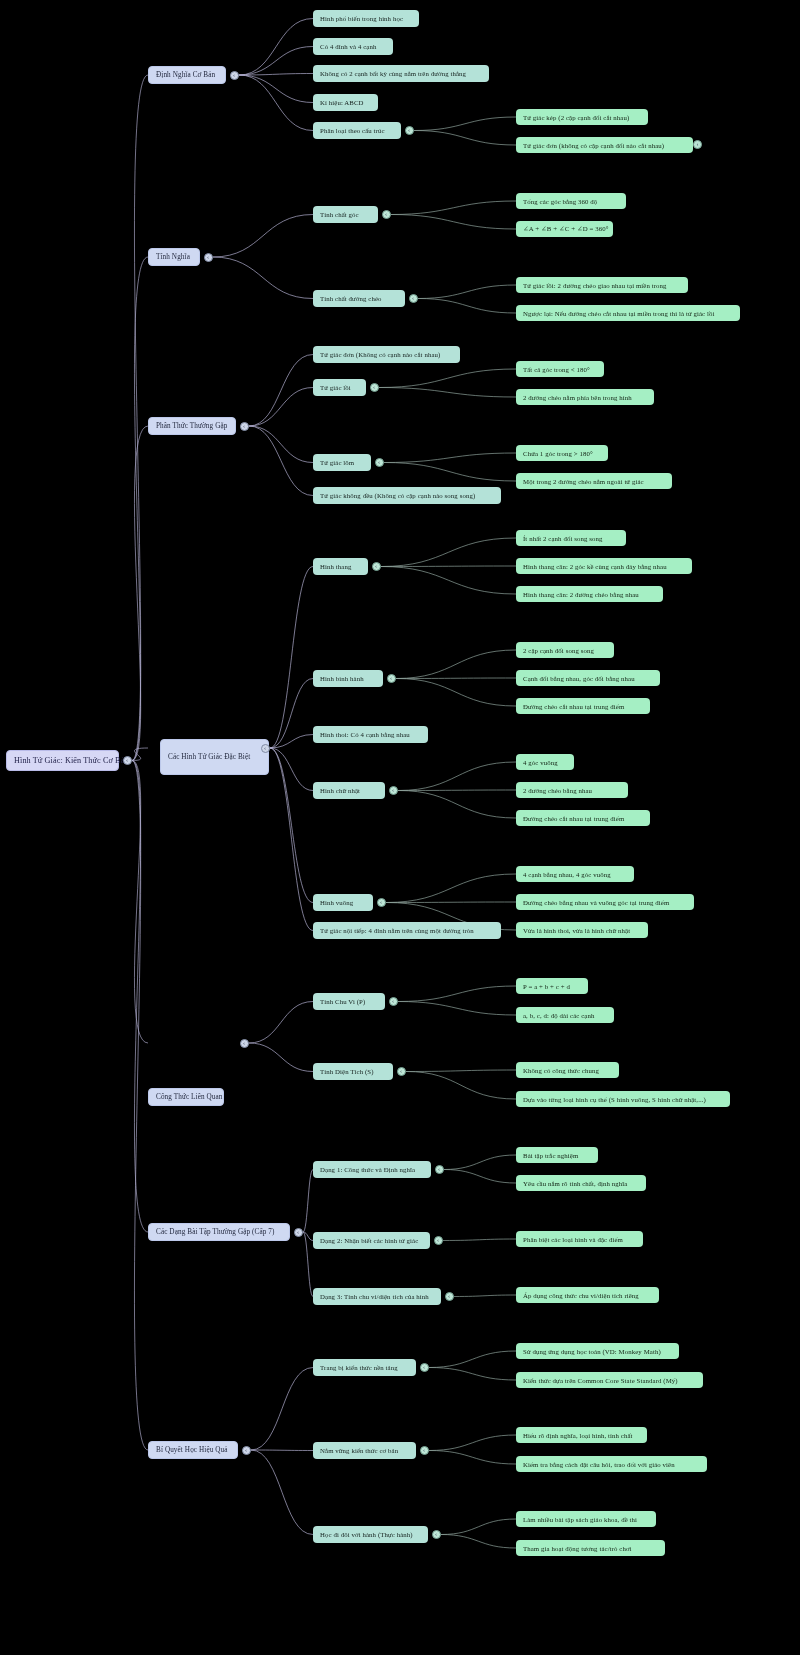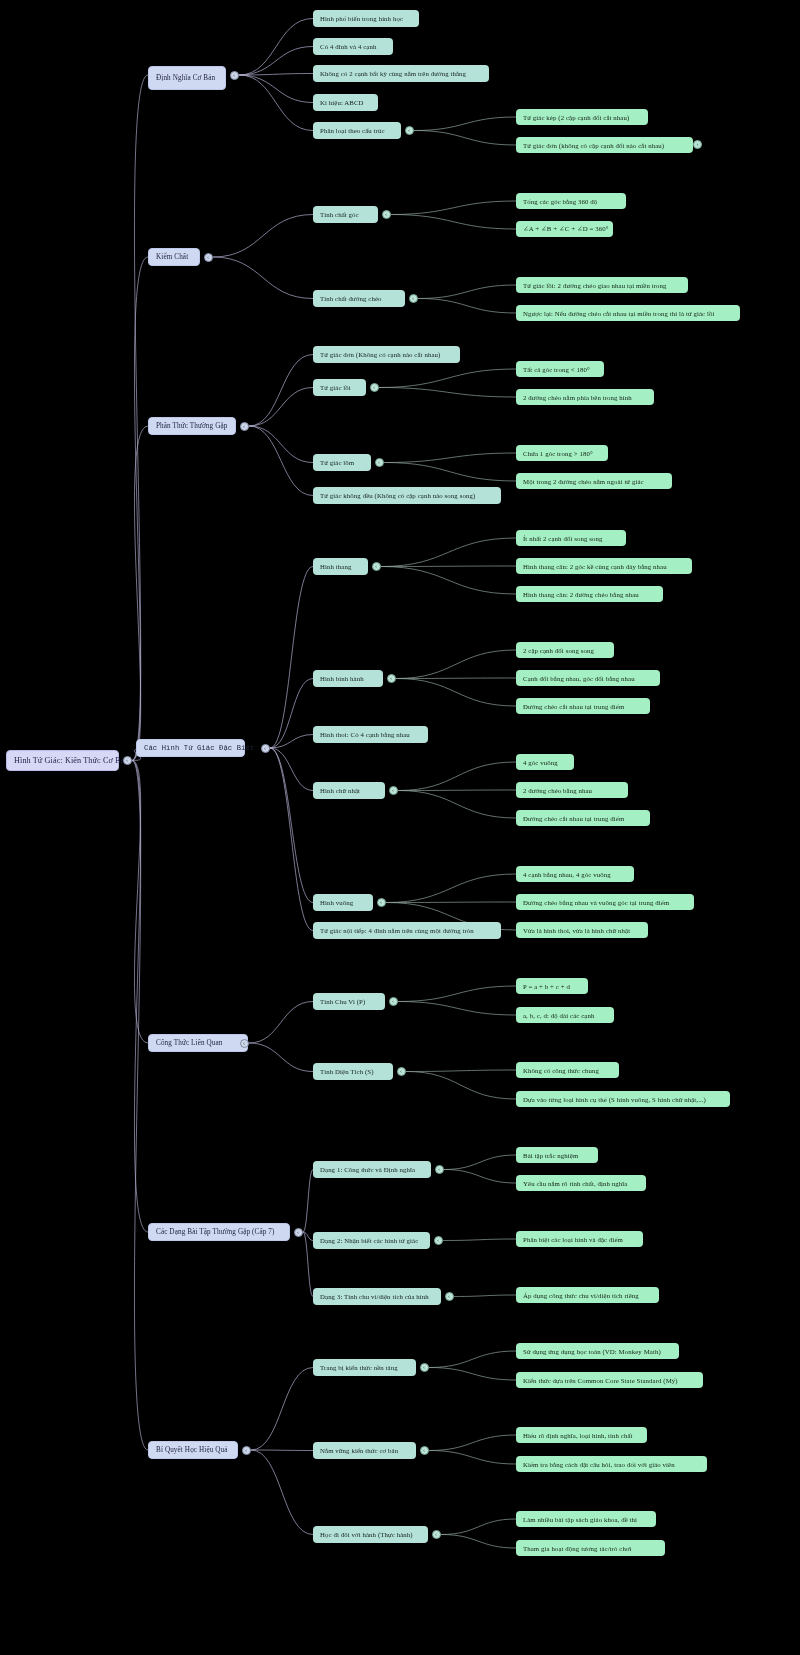--- a/index.html
+++ b/index.html
@@ -130,31 +130,31 @@
       <path d="M251,1450 C282,1450 282,1450.5 313,1450.5" fill="none" stroke="#b7b3d6" stroke-width="0.8" opacity="0.85"></path>
       <path d="M429,1450.5 C472.5,1450.5 472.5,1435 516,1435" fill="none" stroke="#93a8a0" stroke-width="0.8" opacity="0.85"></path>
       <path d="M429,1450.5 C472.5,1450.5 472.5,1464 516,1464" fill="none" stroke="#93a8a0" stroke-width="0.8" opacity="0.85"></path>
       <path d="M251,1450 C282,1450 282,1534.5 313,1534.5" fill="none" stroke="#b7b3d6" stroke-width="0.8" opacity="0.85"></path>
       <path d="M441,1534.5 C478.5,1534.5 478.5,1519 516,1519" fill="none" stroke="#93a8a0" stroke-width="0.8" opacity="0.85"></path>
       <path d="M441,1534.5 C478.5,1534.5 478.5,1548 516,1548" fill="none" stroke="#93a8a0" stroke-width="0.8" opacity="0.85"></path>
     </svg>
   <div id="node-layer">
       <div class="node root" style="left: 6px; top: 750px; width: 113px; height: 21px;">Hình Tứ Giác: Kiến Thức Cơ Bản</div>
       <div class="collapse" style="left: 122.5px; top: 756px;">‹</div>
-      <div class="node lvl1" style="left: 148px; top: 66px; width: 78px; height: 24px;">Định Nghĩa Cơ Bản</div>
+      <div class="node lvl1" style="left: 148px; top: 66px; width: 78px; height: 18px;">Định Nghĩa Cơ Bản</div>
       <div class="collapse" style="left: 229.5px; top: 70.5px;">‹</div>
       <div class="node lvl2" style="left: 313px; top: 10px; width: 106px; height: 17px;">Hình phổ biến trong hình học</div>
       <div class="node lvl2" style="left: 313px; top: 38px; width: 80px; height: 17px;">Có 4 đỉnh và 4 cạnh</div>
       <div class="node lvl2" style="left: 313px; top: 65px; width: 176px; height: 17px;">Không có 2 cạnh bất kỳ cùng nằm trên đường thẳng</div>
       <div class="node lvl2" style="left: 313px; top: 94px; width: 65px; height: 17px;">Kí hiệu: ABCD</div>
       <div class="node lvl2" style="left: 313px; top: 122px; width: 88px; height: 17px;">Phân loại theo cấu trúc</div>
       <div class="collapse green" style="left: 404.5px; top: 126px;">‹</div>
       <div class="node lvl3" style="left: 516px; top: 109px; width: 132px; height: 16px;">Tứ giác kép (2 cặp cạnh đối cắt nhau)</div>
       <div class="node lvl3" style="left: 516px; top: 137px; width: 177px; height: 16px;">Tứ giác đơn (không có cặp cạnh đối nào cắt nhau)</div>
-      <div class="node lvl1" style="left: 148px; top: 248px; width: 52px; height: 18px;">Kiểm Chất</div>
+      <div class="node lvl1" style="left: 148px; top: 248px; width: 52px; height: 18px;">Tính Nghĩa</div>
       <div class="collapse" style="left: 203.5px; top: 252.5px;">‹</div>
       <div class="node lvl2" style="left: 313px; top: 206px; width: 65px; height: 17px;">Tính chất góc</div>
       <div class="collapse green" style="left: 381.5px; top: 210px;">‹</div>
       <div class="node lvl3" style="left: 516px; top: 193px; width: 110px; height: 16px;">Tổng các góc bằng 360 độ</div>
       <div class="node lvl3" style="left: 516px; top: 221px; width: 97px; height: 16px;">∠A + ∠B + ∠C + ∠D = 360°</div>
       <div class="node lvl2" style="left: 313px; top: 290px; width: 92px; height: 17px;">Tính chất đường chéo</div>
       <div class="collapse green" style="left: 408.5px; top: 294px;">‹</div>
       <div class="node lvl3" style="left: 516px; top: 277px; width: 172px; height: 16px;">Tứ giác lồi: 2 đường chéo giao nhau tại miền trong</div>
       <div class="node lvl3" style="left: 516px; top: 305px; width: 224px; height: 16px;">Ngược lại: Nếu đường chéo cắt nhau tại miền trong thì là tứ giác lồi</div>
       <div class="node lvl1" style="left: 148px; top: 417px; width: 88px; height: 18px;">Phân Thức Thường Gặp</div>
@@ -162,21 +162,21 @@
       <div class="node lvl2" style="left: 313px; top: 346px; width: 147px; height: 17px;">Tứ giác đơn (Không có cạnh nào cắt nhau)</div>
       <div class="node lvl2" style="left: 313px; top: 379px; width: 53px; height: 17px;">Tứ giác lồi</div>
       <div class="collapse green" style="left: 369.5px; top: 383px;">‹</div>
       <div class="node lvl3" style="left: 516px; top: 361px; width: 88px; height: 16px;">Tất cả góc trong &lt; 180°</div>
       <div class="node lvl3" style="left: 516px; top: 389px; width: 138px; height: 16px;">2 đường chéo nằm phía bên trong hình</div>
       <div class="node lvl2" style="left: 313px; top: 454px; width: 58px; height: 17px;">Tứ giác lõm</div>
       <div class="collapse green" style="left: 374.5px; top: 458px;">‹</div>
       <div class="node lvl3" style="left: 516px; top: 445px; width: 92px; height: 16px;">Chứa 1 góc trong &gt; 180°</div>
       <div class="node lvl3" style="left: 516px; top: 473px; width: 156px; height: 16px;">Một trong 2 đường chéo nằm ngoài tứ giác</div>
       <div class="node lvl2" style="left: 313px; top: 487px; width: 188px; height: 17px;">Tứ giác không đều (Không có cặp cạnh nào song song)</div>
-      <div class="node lvl1" style="left: 136px; top: 739px; width: 109px; height: 18px; font-family: Liberation Mono, monospace;">Các Hình Tứ Giác Đặc Biệt</div>
+      <div class="node lvl1" style="left: 160px; top: 739px; width: 109px; height: 36px;">Các Hình Tứ Giác Đặc Biệt</div>
       <div class="collapse" style="left: 260.5px; top: 743.5px;">‹</div>
       <div class="node lvl2" style="left: 313px; top: 558px; width: 55px; height: 17px;">Hình thang</div>
       <div class="collapse green" style="left: 371.5px; top: 562px;">‹</div>
       <div class="node lvl3" style="left: 516px; top: 530px; width: 110px; height: 16px;">Ít nhất 2 cạnh đối song song</div>
       <div class="node lvl3" style="left: 516px; top: 558px; width: 176px; height: 16px;">Hình thang cân: 2 góc kề cùng cạnh đáy bằng nhau</div>
       <div class="node lvl3" style="left: 516px; top: 586px; width: 147px; height: 16px;">Hình thang cân: 2 đường chéo bằng nhau</div>
       <div class="node lvl2" style="left: 313px; top: 670px; width: 70px; height: 17px;">Hình bình hành</div>
       <div class="collapse green" style="left: 386.5px; top: 674px;">‹</div>
       <div class="node lvl3" style="left: 516px; top: 642px; width: 98px; height: 16px;">2 cặp cạnh đối song song</div>
       <div class="node lvl3" style="left: 516px; top: 670px; width: 144px; height: 16px;">Cạnh đối bằng nhau, góc đối bằng nhau</div>
@@ -186,21 +186,21 @@
       <div class="collapse green" style="left: 388.5px; top: 786px;">‹</div>
       <div class="node lvl3" style="left: 516px; top: 754px; width: 58px; height: 16px;">4 góc vuông</div>
       <div class="node lvl3" style="left: 516px; top: 782px; width: 112px; height: 16px;">2 đường chéo bằng nhau</div>
       <div class="node lvl3" style="left: 516px; top: 810px; width: 134px; height: 16px;">Đường chéo cắt nhau tại trung điểm</div>
       <div class="node lvl2" style="left: 313px; top: 894px; width: 60px; height: 17px;">Hình vuông</div>
       <div class="collapse green" style="left: 376.5px; top: 898px;">‹</div>
       <div class="node lvl3" style="left: 516px; top: 866px; width: 118px; height: 16px;">4 cạnh bằng nhau, 4 góc vuông</div>
       <div class="node lvl3" style="left: 516px; top: 894px; width: 178px; height: 16px;">Đường chéo bằng nhau và vuông góc tại trung điểm</div>
       <div class="node lvl3" style="left: 516px; top: 922px; width: 132px; height: 16px;">Vừa là hình thoi, vừa là hình chữ nhật</div>
       <div class="node lvl2" style="left: 313px; top: 922px; width: 188px; height: 17px;">Tứ giác nội tiếp: 4 đỉnh nằm trên cùng một đường tròn</div>
-      <div class="node lvl1" style="left: 148px; top: 1034px; width: 100px; height: 18px;">Công Thức Liên Quan</div>
+      <div class="node lvl1" style="left: 148px; top: 1088px; width: 76px; height: 18px;">Công Thức Liên Quan</div>
       <div class="collapse" style="left: 239.5px; top: 1038.5px;">‹</div>
       <div class="node lvl2" style="left: 313px; top: 993px; width: 72px; height: 17px;">Tính Chu Vi (P)</div>
       <div class="collapse green" style="left: 388.5px; top: 997px;">‹</div>
       <div class="node lvl3" style="left: 516px; top: 978px; width: 72px; height: 16px;">P = a + b + c + d</div>
       <div class="node lvl3" style="left: 516px; top: 1007px; width: 98px; height: 16px;">a, b, c, d: độ dài các cạnh</div>
       <div class="node lvl2" style="left: 313px; top: 1063px; width: 80px; height: 17px;">Tính Diện Tích (S)</div>
       <div class="collapse green" style="left: 396.5px; top: 1067px;">‹</div>
       <div class="node lvl3" style="left: 516px; top: 1062px; width: 103px; height: 16px;">Không có công thức chung</div>
       <div class="node lvl3" style="left: 516px; top: 1091px; width: 214px; height: 16px;">Dựa vào từng loại hình cụ thể (S hình vuông, S hình chữ nhật,...)</div>
       <div class="node lvl1" style="left: 148px; top: 1223px; width: 142px; height: 18px;">Các Dạng Bài Tập Thường Gặp (Cấp 7)</div>

